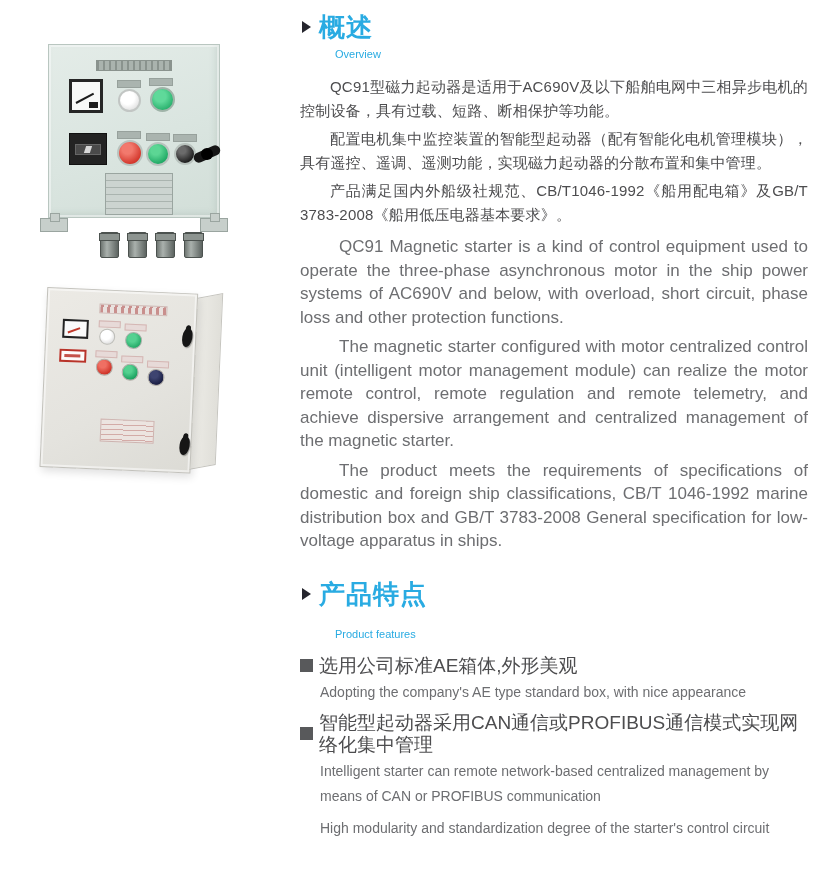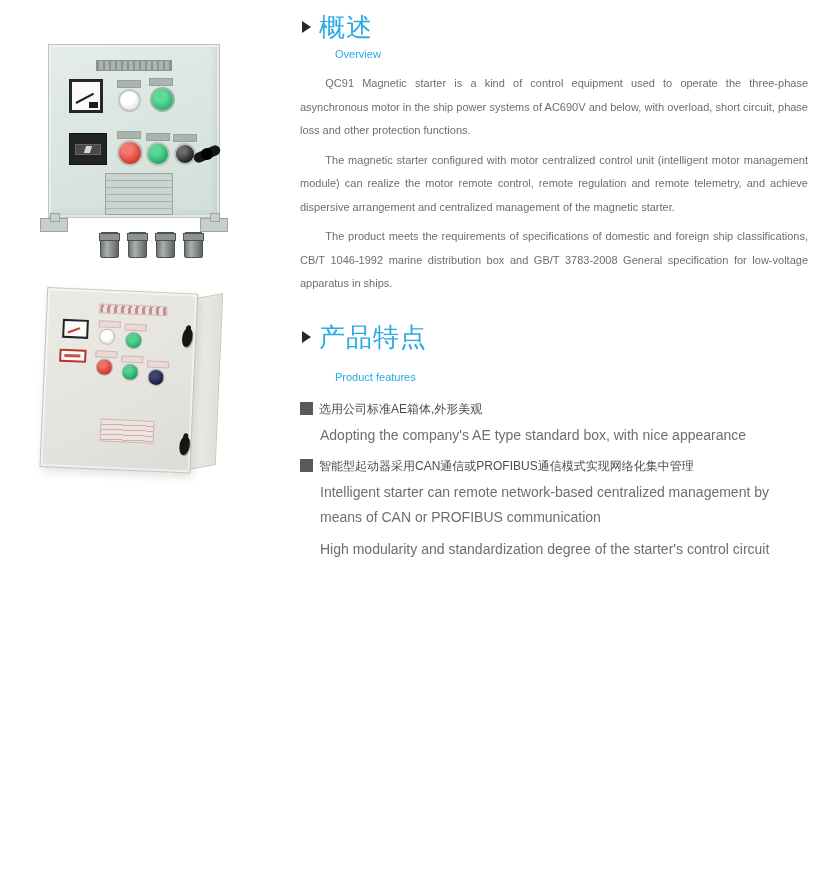--- a/index.html
+++ b/index.html
@@ -12,35 +12,35 @@
 
   
   .right-col{position:absolute;left:300px;top:12px;width:508px;}
   .section-header{display:flex;align-items:flex-start;margin:0 0 0 0;}
   .tri-icon{
     width:0;height:0;margin:9px 8px 0 2px;
     border-left:9px solid #26262e;
     border-top:6px solid transparent;
     border-bottom:6px solid transparent;
   }
-  .title-cn{font-size:26px;line-height:30px;font-weight:400;color:#29abe2;letter-spacing:1px;}
+  .title-cn{font-size:26px;line-height:30px;font-weight:700;color:#29abe2;letter-spacing:1px;}
   .title-en{font-size:11px;line-height:18px;color:#29abe2;margin:3px 0 0 35px;}
   .cn-para{
     margin:0 0 5px 0;font-size:15px;line-height:23.5px;color:#4d4d4f;
     text-align:justify;text-indent:2em;letter-spacing:0.2px;
   }
   .cn-block{margin-top:12px;}
   .en-block{margin-top:9px;}
   .en-para{
-    margin:0 0 6px 0;font-size:11px;line-height:23.5px;color:#6d6e71;
+    margin:0 0 6px 0;font-size:17px;line-height:23.5px;color:#6d6e71;
     text-align:justify;text-indent:2.3em;
   }
   .features{margin-top:26px;}
   .feature-item{margin:0 0 7px 0;}
-  .feature-cn{display:flex;align-items:center;font-size:12px;color:#4d4d4f;line-height:22px;}
+  .feature-cn{display:flex;align-items:center;font-size:19px;color:#4d4d4f;line-height:22px;}
   .bullet-sq{width:13px;height:13px;background:#58595b;margin:0 6px 0 0;flex:0 0 auto;}
   .feature-en{
     font-size:14px;color:#6d6e71;line-height:25px;margin:3px 0 6px 20px;width:472px;
   }
   .features .section-header{margin-bottom:16px;}
   .features-list{margin-top:12px;}
 
   
   .figure{position:absolute;}
   
@@ -208,20 +208,25 @@
 
   <div class="right-col">
 
     <div class="section">
       <div class="section-header">
         <span class="tri-icon"></span>
         <span class="title-cn">概述</span>
       </div>
       <div class="title-en">Overview</div>
 
+      <div class="cn-block">
+        <p class="cn-para">QC91型磁力起动器是适用于AC690V及以下船舶电网中三相异步电机的控制设备，具有过载、短路、断相保护等功能。</p>
+        <p class="cn-para">配置电机集中监控装置的智能型起动器（配有智能化电机管理模块），具有遥控、遥调、遥测功能，实现磁力起动器的分散布置和集中管理。</p>
+        <p class="cn-para">产品满足国内外船级社规范、CB/T1046-1992《船用配电箱》及GB/T 3783-2008《船用低压电器基本要求》。</p>
+      </div>
 
       <div class="en-block">
         <p class="en-para">QC91 Magnetic starter is a kind of control equipment used to operate the three-phase asynchronous motor in the ship power systems of AC690V and below, with overload, short circuit, phase loss and other protection functions.</p>
         <p class="en-para">The magnetic starter configured with motor centralized control unit (intelligent motor management module) can realize the motor remote control, remote regulation and remote telemetry, and achieve dispersive arrangement and centralized management of the magnetic starter.</p>
         <p class="en-para">The product meets the requirements of specifications of domestic and foreign ship classifications, CB/T 1046-1992 marine distribution box and GB/T 3783-2008 General specification for low-voltage apparatus in ships.</p>
       </div>
     </div>
 
     <div class="section features">
       <div class="section-header">

